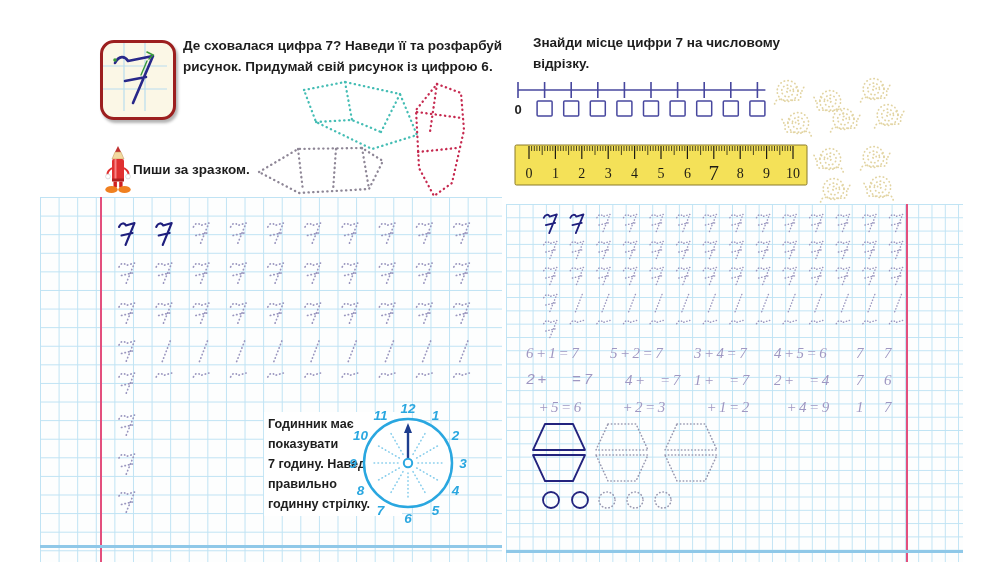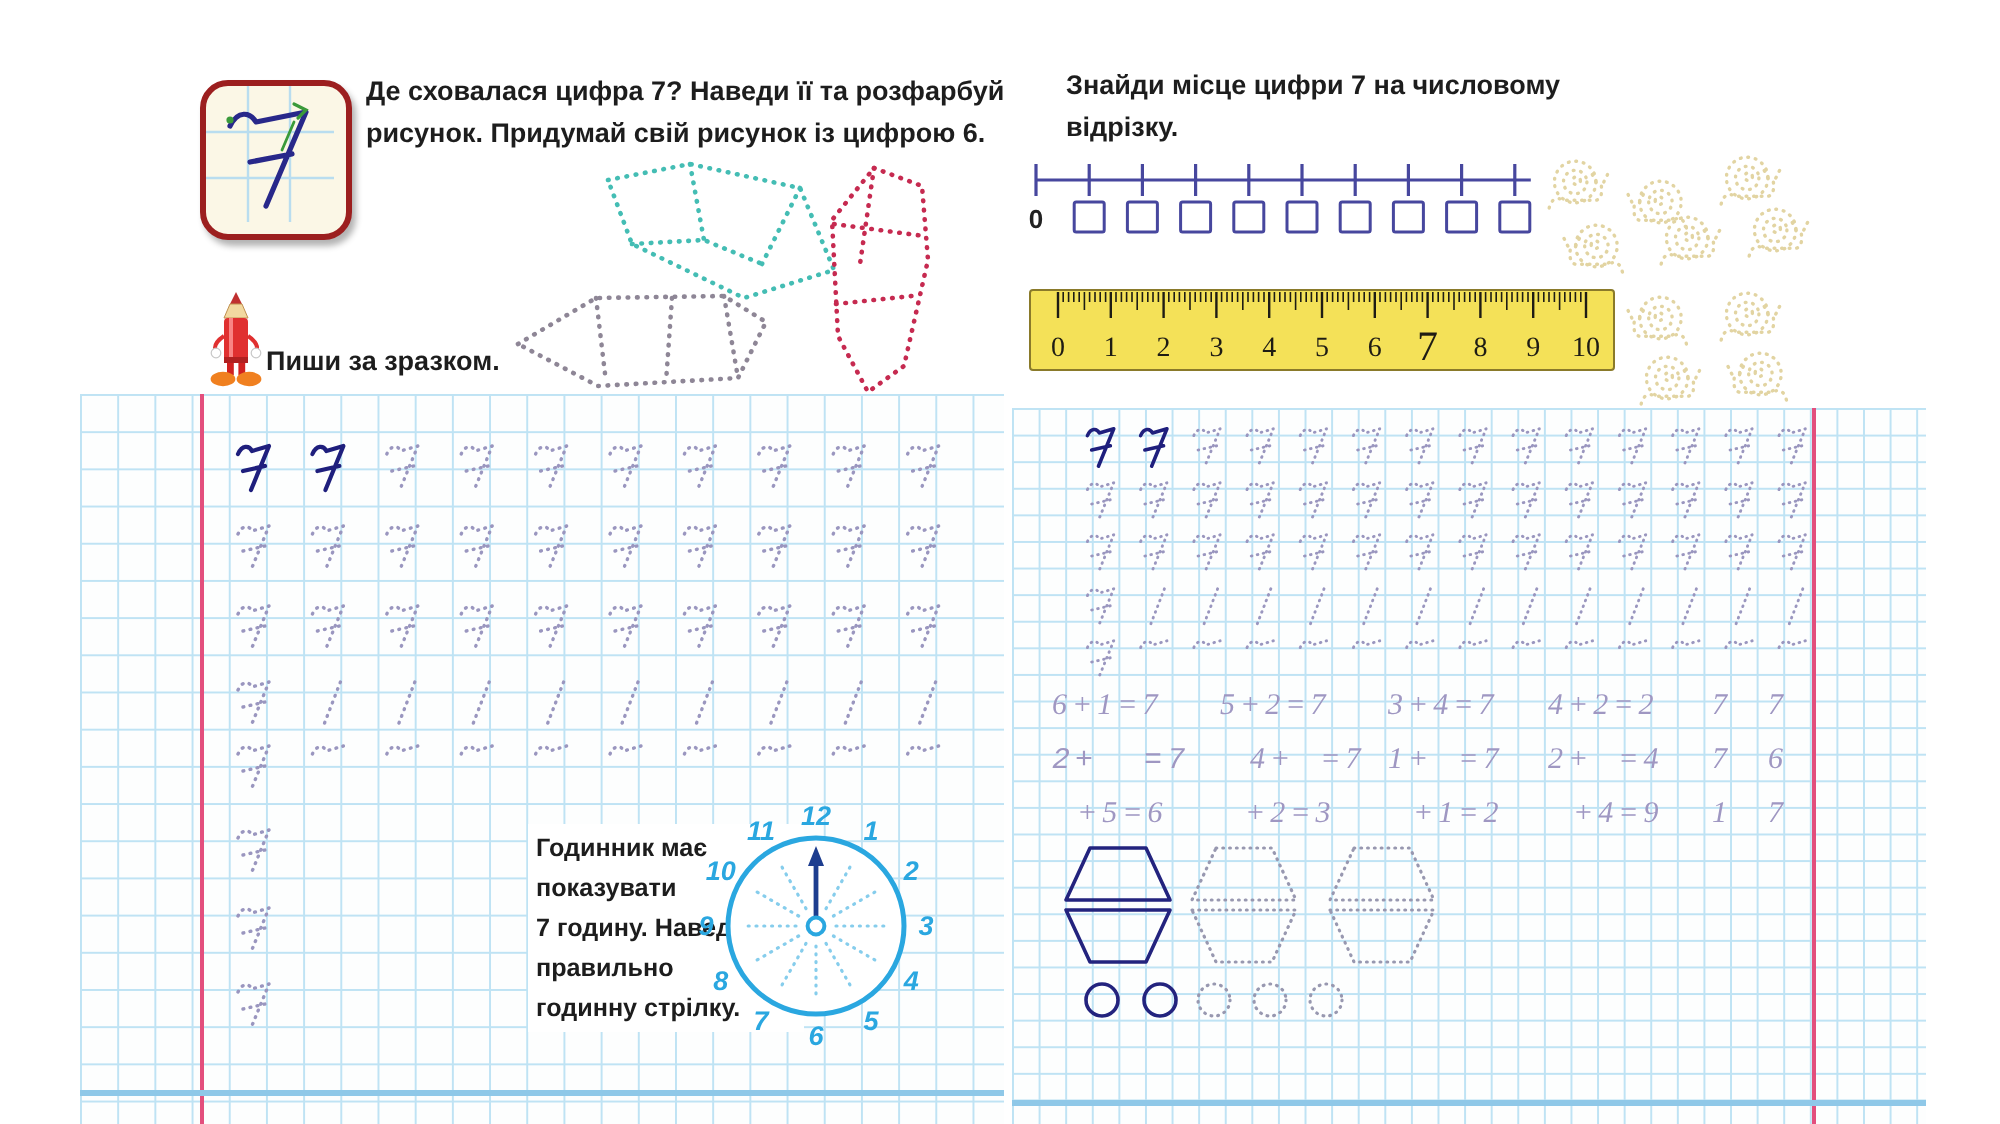--- a/index.html
+++ b/index.html
@@ -22,21 +22,21 @@
   .hex-solid{stroke:#23237e;stroke-width:1.8;fill:none;stroke-linejoin:round;}
   .hex-dot{stroke:#9898b0;stroke-width:1.6;fill:none;stroke-linecap:round;stroke-linejoin:round;
            stroke-dasharray:.4 3;}
   .eq{position:absolute;white-space:pre;color:#9f97c2;
       font:italic 15px "Liberation Serif",serif;letter-spacing:2.5px;}
   #clock-box{left:236px;top:412px;width:130px;background:#ffffff;padding:2px 4px;
              font-size:12.6px;line-height:20px;margin-left:28px;}
   #nl-title{left:533px;top:33px;}
   #snails-title{left:818px;top:33px;}
   #instr{left:183px;top:36px;}
-  #writeprompt{left:133px;top:171px;}
+  #writeprompt{left:133px;top:160px;}
 </style>
 </head>
 <body>
 
 <div id="stage">
 
   <svg width="0" height="0">
     <defs>
       <path id="sym-seven" d="M2,8 C4,3.5 7.5,3.5 9,6.5 L17.5,4 L8.5,26 M4.5,16.5 L15.5,14"></path>
       <path id="sym-slash" d="M16,4 L7.5,26"></path>
@@ -462,21 +462,21 @@
       <circle class="hex-solid" cx="74" cy="296" r="8"></circle>
       <circle class="hex-dot" cx="101" cy="296" r="8"></circle>
       <circle class="hex-dot" cx="129" cy="296" r="8"></circle>
       <circle class="hex-dot" cx="157" cy="296" r="8"></circle>
     </svg>
 
   <div id="equations">
       <div class="eq" style="left: 526px; top: 345px;">6+1=7</div>
       <div class="eq" style="left: 610px; top: 345px;">5+2=7</div>
       <div class="eq" style="left: 694px; top: 345px;">3+4=7</div>
-      <div class="eq" style="left: 774px; top: 345px;">4+2=2</div>
+      <div class="eq" style="left: 774px; top: 345px;">4+5=6</div>
       <div class="eq" style="left: 856px; top: 345px;">7</div>
       <div class="eq" style="left: 884px; top: 345px;">7</div>
       <div class="eq" style="left: 526px; top: 372px; font-family: Liberation Mono, monospace;">2+  =7</div>
       <div class="eq" style="left: 610px; top: 372px; margin-left: 15px;">4+  =7</div>
       <div class="eq" style="left: 694px; top: 372px;">1+  =7</div>
       <div class="eq" style="left: 774px; top: 372px;">2+  =4</div>
       <div class="eq" style="left: 856px; top: 372px;">7</div>
       <div class="eq" style="left: 884px; top: 372px;">6</div>
       <div class="eq" style="left: 526px; top: 399px;">  +5=6</div>
       <div class="eq" style="left: 610px; top: 399px;">  +2=3</div>

